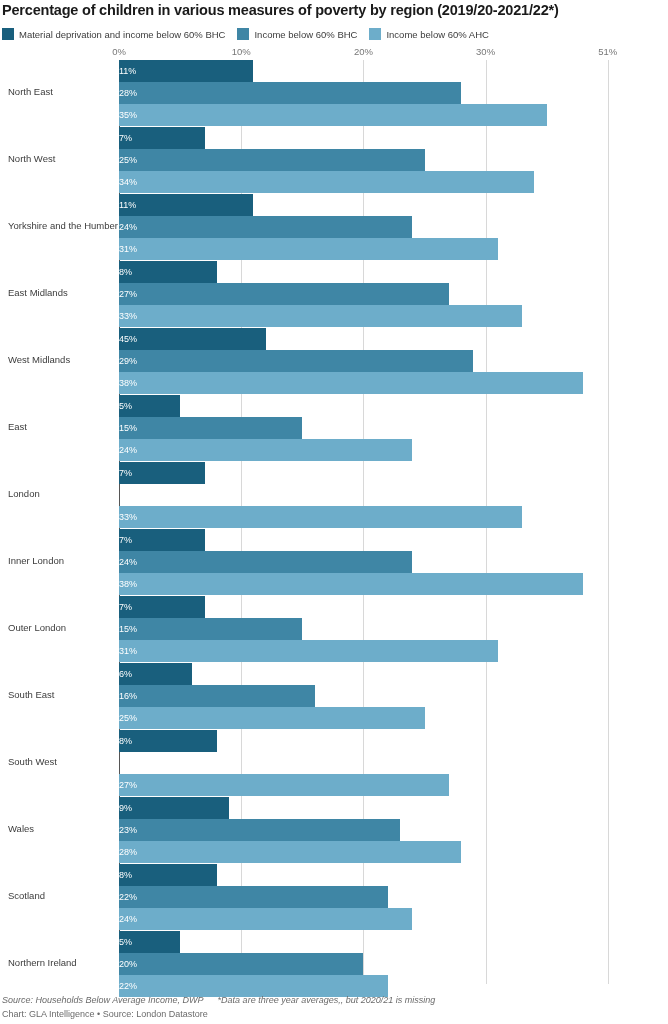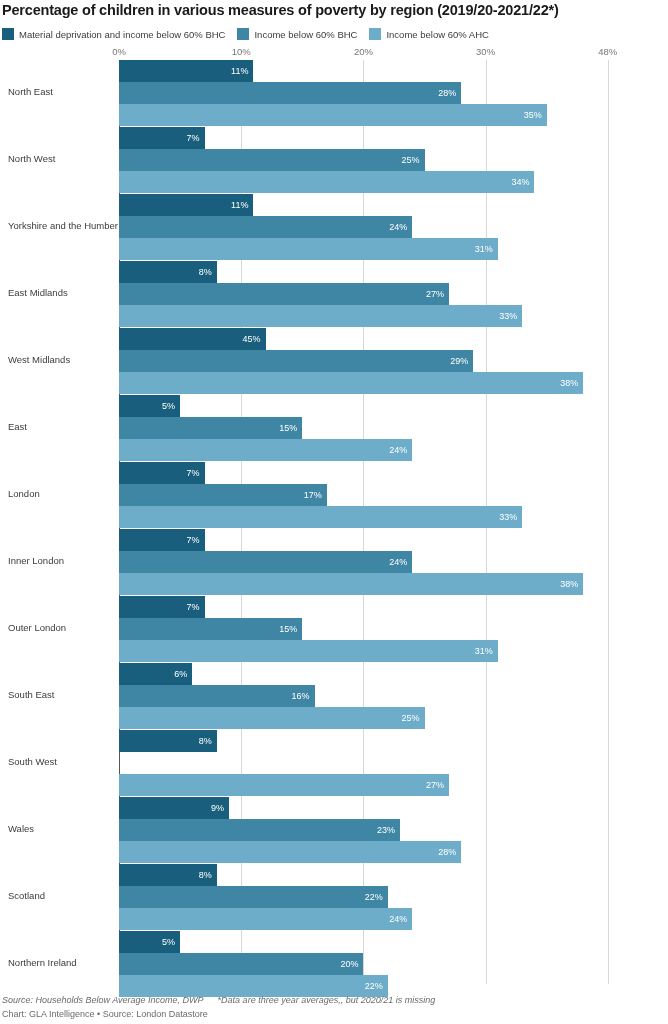--- a/index.html
+++ b/index.html
@@ -106,21 +106,21 @@
     color: #3c3c3c;
     line-height: 11px;
     white-space: nowrap;
   }
   .bar {
     position: absolute;
     left: 119px;
     height: 22px;
     display: flex;
     align-items: center;
-    justify-content: flex-end;
+    justify-content: flex-start;
   }
   .bar-value {
     font-size: 9px;
     color: #ffffff;
     padding-right: 5px;
     white-space: nowrap;
     line-height: 1;
   }
 
   
@@ -165,21 +165,21 @@
         <span class="legend-label">Income below 60% AHC</span>
       </div>
     </div>
 
   <div class="plot">
     <div class="axis-labels" id="axis-labels">
         <span class="axis-tick" style="left: 119px;">0%</span>
         <span class="axis-tick" style="left: 241.2px;">10%</span>
         <span class="axis-tick" style="left: 363.4px;">20%</span>
         <span class="axis-tick" style="left: 485.6px;">30%</span>
-        <span class="axis-tick" style="left: 607.8px;">48%</span>
+        <span class="axis-tick" style="left: 607.8px;">51%</span>
       </div>
     <div class="grid" id="grid">
         <div class="axisline" style="left: 119px;"></div>
         <div class="gridline" style="left: 241.2px;"></div>
         <div class="gridline" style="left: 363.4px;"></div>
         <div class="gridline" style="left: 485.6px;"></div>
         <div class="gridline" style="left: 607.8px;"></div>
       </div>
     <div class="groups" id="groups">
         <div class="group" style="top: 0px;">
@@ -252,23 +252,20 @@
           </div>
           <div class="bar" style="top: 44px; width: 293.28px; background: rgb(109, 173, 202);">
             <span class="bar-value">24%</span>
           </div>
         </div>
         <div class="group" style="top: 402px;">
           <div class="group-label">London</div>
           <div class="bar" style="top: 0px; width: 85.54px; background: rgb(25, 95, 125);">
             <span class="bar-value">7%</span>
           </div>
-          <div class="bar" style="top: 22px; width: 207.74px; background: rgb(63, 134, 165);">
-            <span class="bar-value">17%</span>
-          </div>
           <div class="bar" style="top: 44px; width: 403.26px; background: rgb(109, 173, 202);">
             <span class="bar-value">33%</span>
           </div>
         </div>
         <div class="group" style="top: 469px;">
           <div class="group-label">Inner London</div>
           <div class="bar" style="top: 0px; width: 85.54px; background: rgb(25, 95, 125);">
             <span class="bar-value">7%</span>
           </div>
           <div class="bar" style="top: 22px; width: 293.28px; background: rgb(63, 134, 165);">

